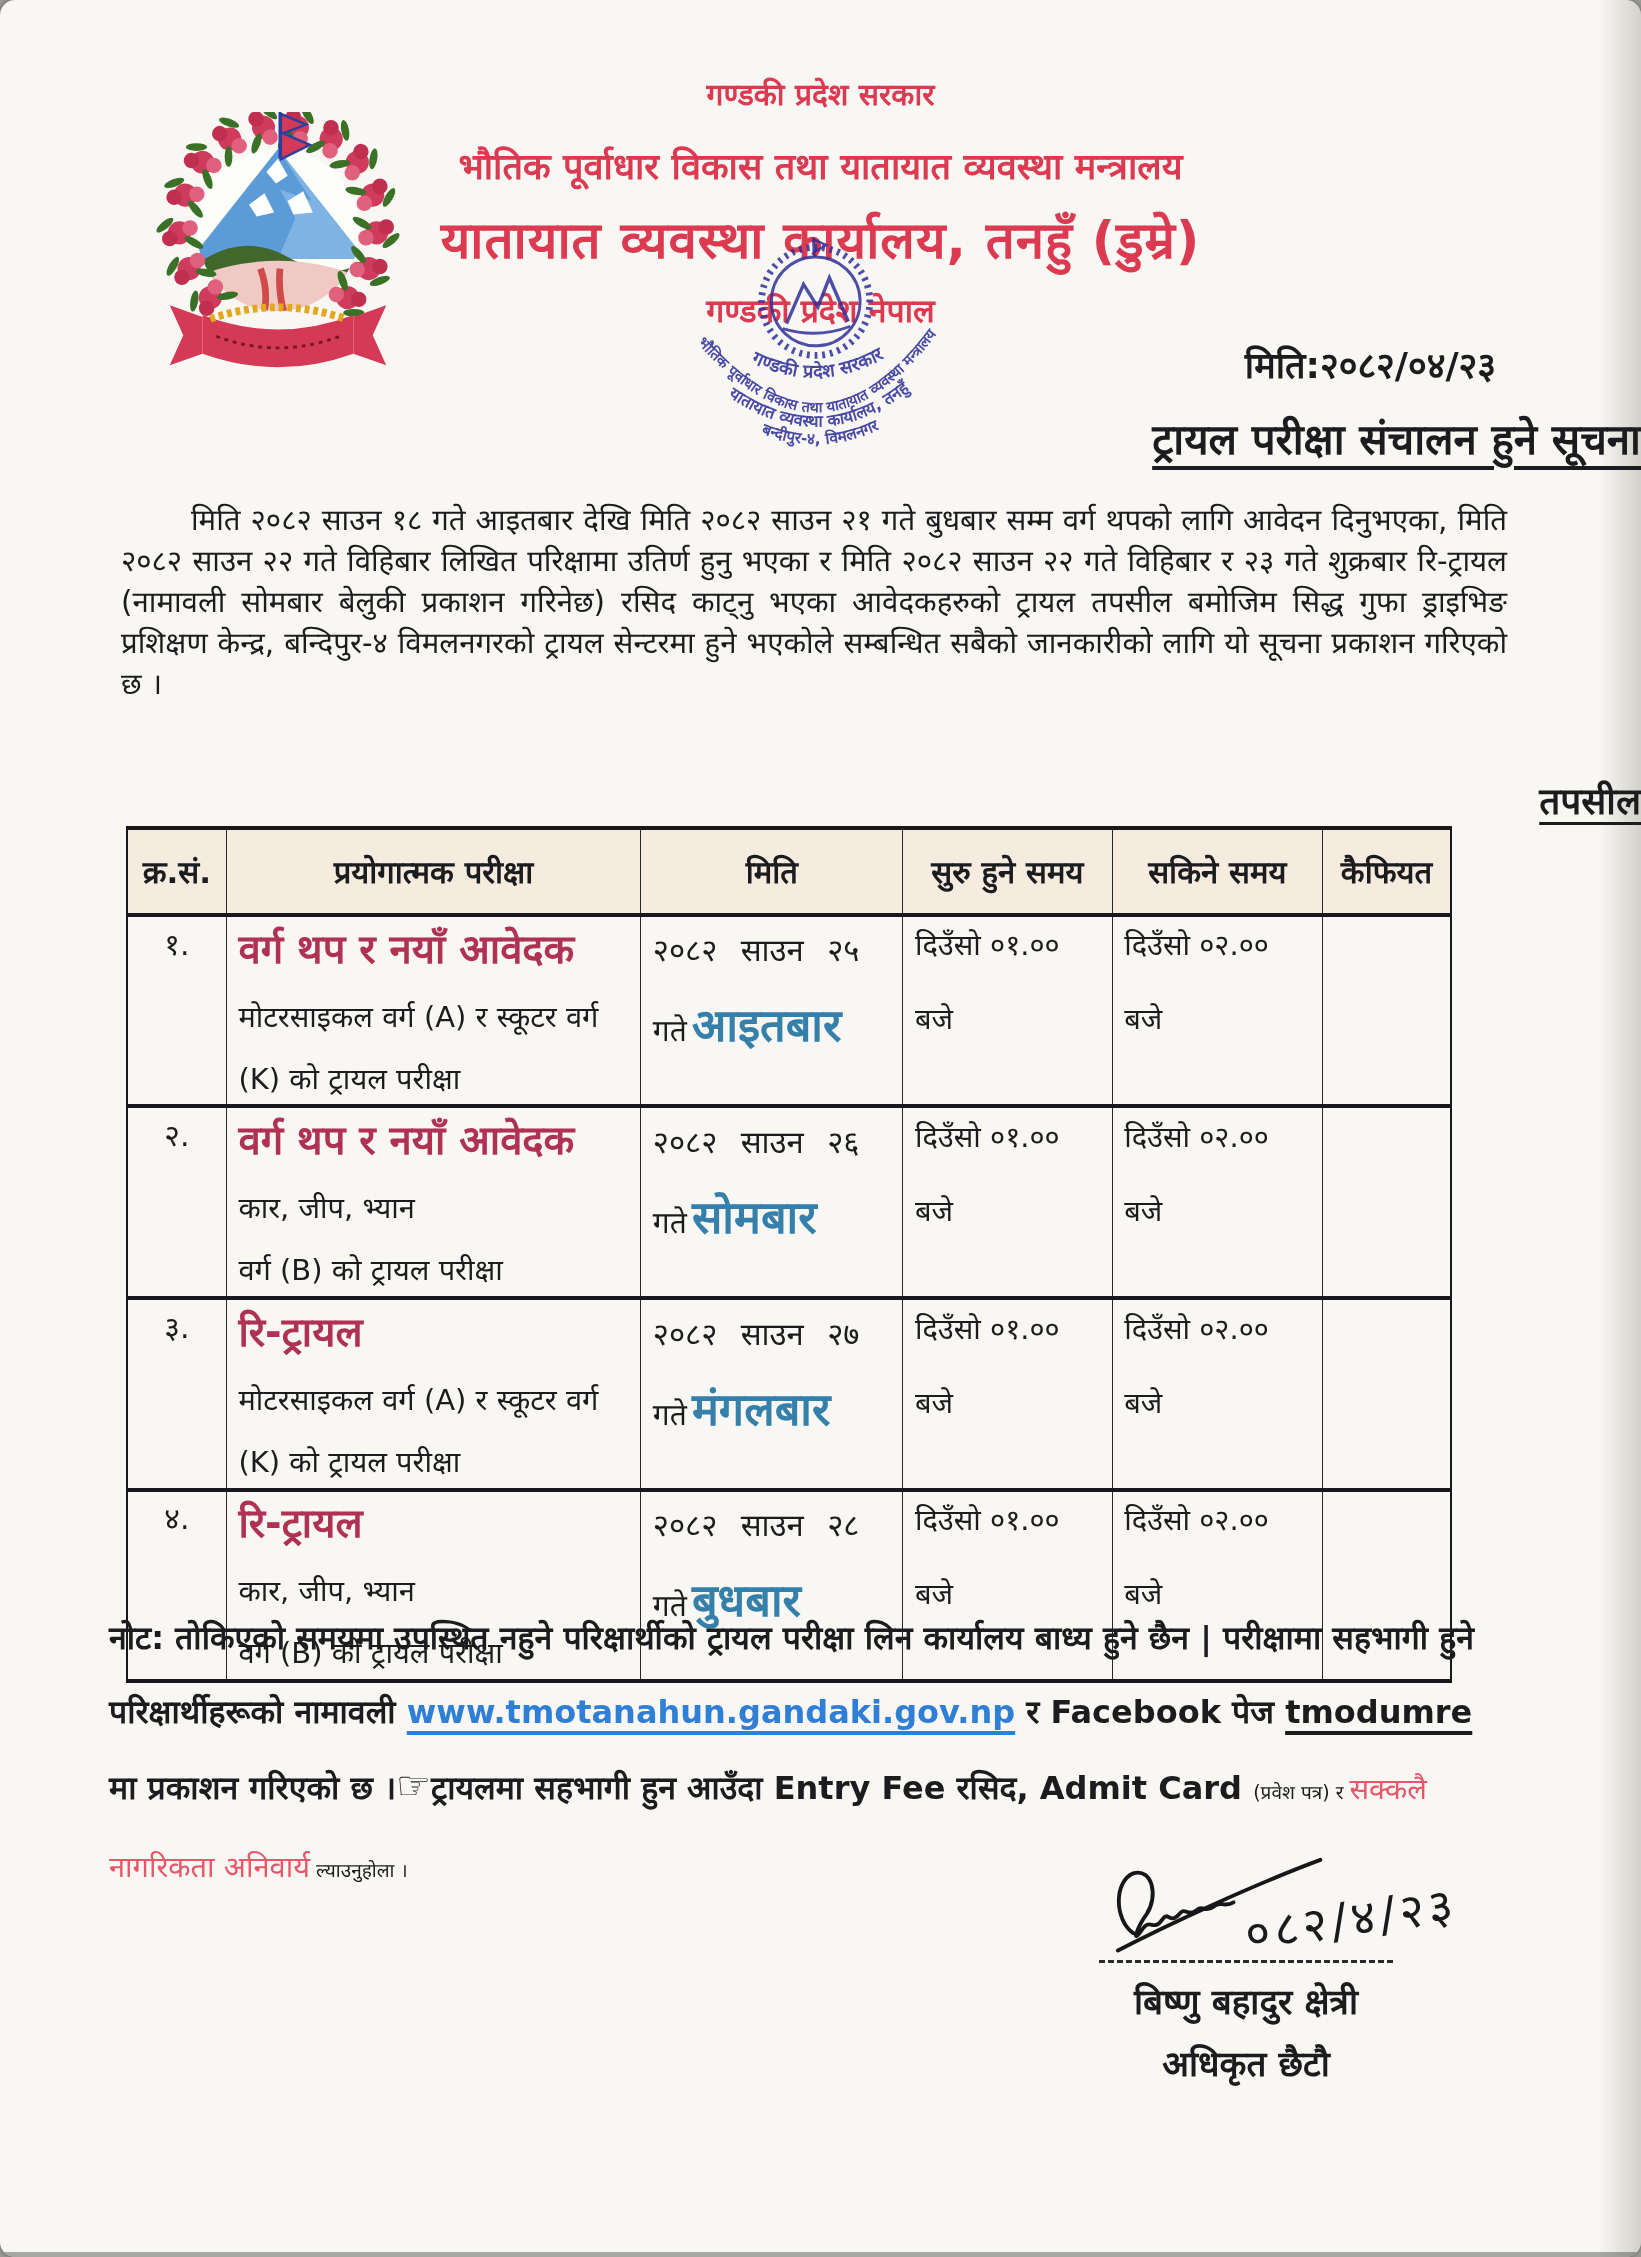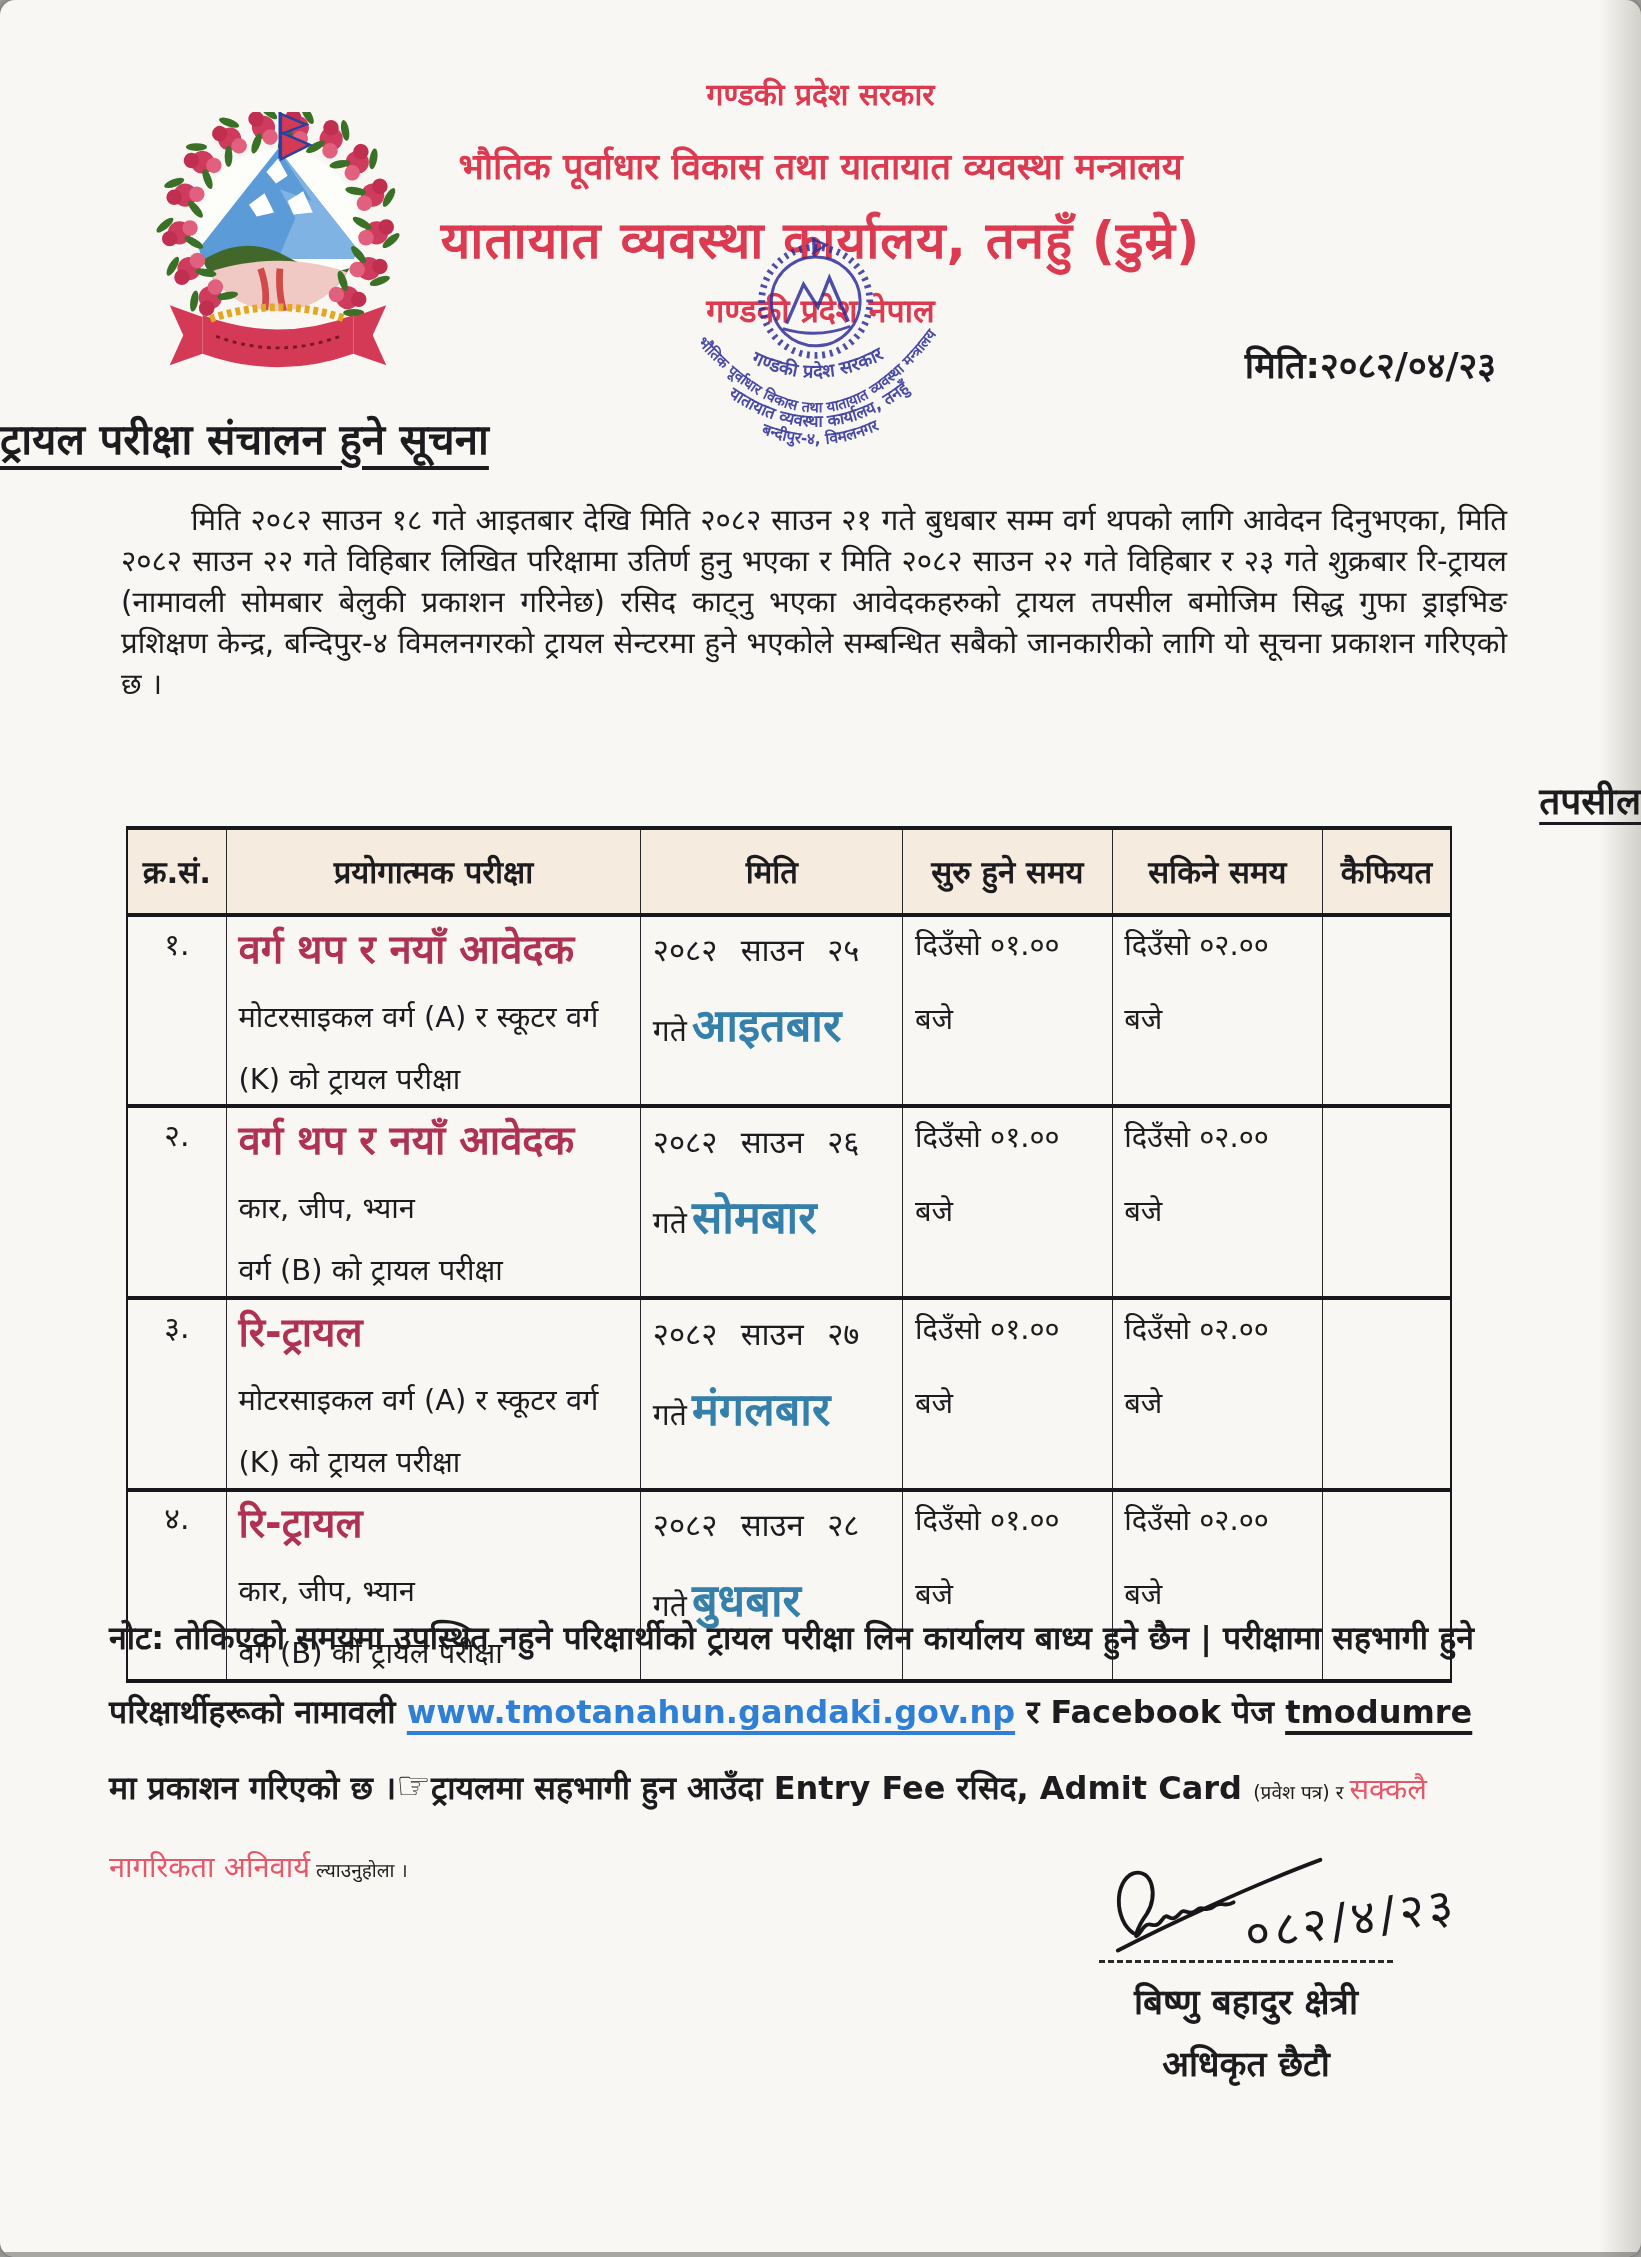--- a/index.html
+++ b/index.html
@@ -16,21 +16,21 @@
   
   .lh{position:absolute;left:0;width:100%;text-align:center;color:var(--header-red,#dc3a50);font-weight:bold;}
   .lh-gov{top:73px;font-size:30px;}
   .lh-ministry{top:141px;font-size:36px;}
   .lh-office{top:203px;font-size:51px;letter-spacing:1px;}
   .lh-province{top:288px;font-size:32px;z-index:1;}
   .emblem-wrap{position:absolute;left:133px;top:112px;width:290px;height:261px;}
   .stamp-wrap{position:absolute;left:664px;top:228px;width:307px;height:249px;z-index:2;opacity:.93;transform:rotate(-2deg);}
   .doc-date{position:absolute;left:1062px;top:340px;width:434px;text-align:right;font-size:36px;font-weight:bold;}
 
-  .notice-title{position:absolute;left:0;top:409px;width:100%;text-align:left;font-size:42px;font-weight:bold;
+  .notice-title{position:absolute;left:0;top:409px;width:100%;text-align:right;font-size:42px;font-weight:bold;
     text-decoration:underline;text-decoration-thickness:3.9px;text-underline-offset:11.6px;}
 
   .body-para{position:absolute;left:109px;top:488px;width:1386px;margin:12px;
     font-size:29.4px;line-height:41px;text-align:justify;text-indent:70px;}
 
   .table-title{position:absolute;left:0;top:774px;width:100%;text-align:right;font-size:37px;font-weight:bold;
     text-decoration:underline;text-decoration-thickness:2.9px;text-underline-offset:7.7px;}
 
   table.schedule{position:absolute;left:126px;top:826px;width:1326px;border-collapse:collapse;table-layout:fixed;
     border:2.9px solid #17171c;}

